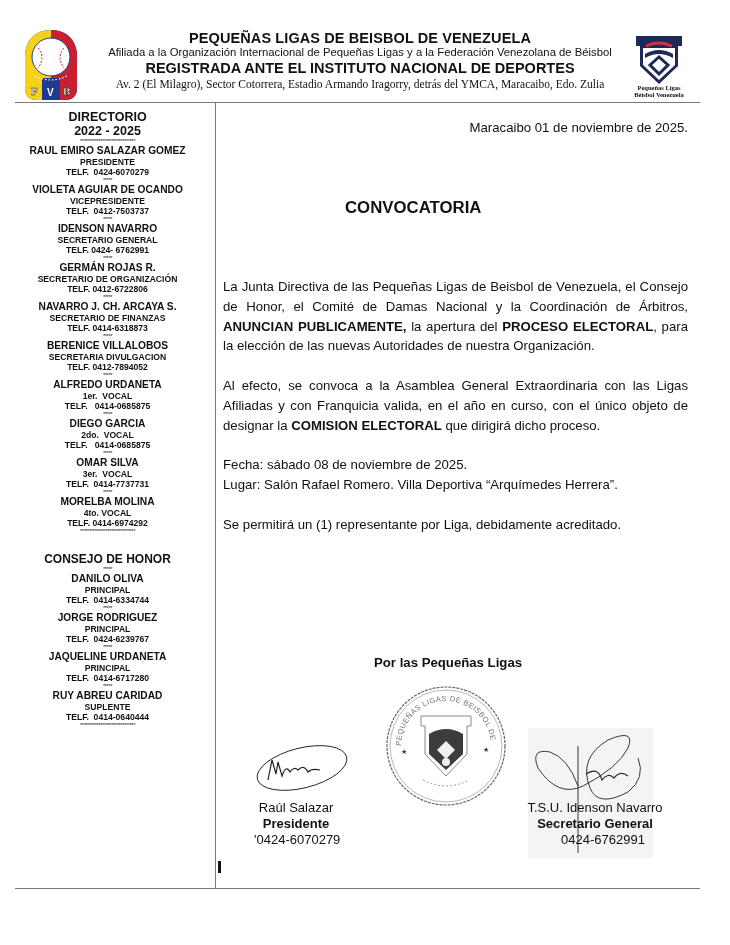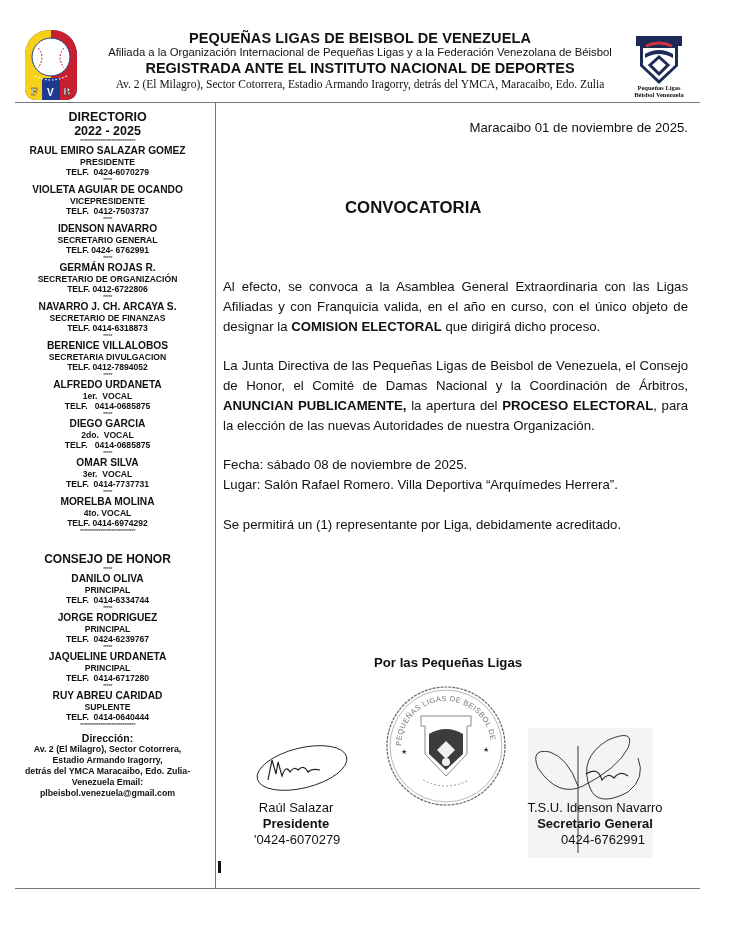--- a/index.html
+++ b/index.html
@@ -189,47 +189,39 @@
         <div class="stars">*****</div>
       </div>
       <div class="member">
         <div class="m-name" style="white-space: pre;">RUY ABREU CARIDAD</div>
         <div class="m-role" style="white-space: pre;">SUPLENTE</div>
         <div class="m-tel" style="white-space: pre;">TELF.  0414-0640444</div>
       </div>
     </div>
   <div class="stars">******************************</div>
 
-  <div class="addr-block">
-    <div class="addr-label">Dirección:</div>
-    <div>Av. 2 (El Milagro), Sector Cotorrera,</div>
-    <div>Estadio Armando Iragorry,</div>
-    <div>detrás del YMCA Maracaibo, Edo. Zulia-</div>
-    <div>Venezuela Email:</div>
-    <div>plbeisbol.venezuela@gmail.com</div>
-  </div>
 </div>
 
 <div class="main">
   <div class="date">Maracaibo 01 de noviembre de 2025.</div>
   <div class="conv-title">CONVOCATORIA</div>
 
   <div class="body-text">
-    <div class="para">
-      <span>Al efecto, se convoca a la Asamblea General Extraordinaria con las</span>
-      <span>Ligas Afiliadas y con Franquicia valida, en el año en curso, con el único</span>
-      <span>objeto de designar la </span><span class="b">COMISION ELECTORAL</span><span> que dirigirá dicho</span>
-      <span>proceso.</span>
-    </div>
     <div class="para">
       <span>La Junta Directiva de las Pequeñas Ligas de Beisbol de Venezuela, el</span>
       <span>Consejo de Honor, el Comité de Damas Nacional y la Coordinación de</span>
       <span>Árbitros, </span><span class="b">ANUNCIAN PUBLICAMENTE,</span><span> la apertura del </span><span class="b">PROCESO</span>
       <span class="b">ELECTORAL</span><span>, para la elección de las nuevas Autoridades de nuestra</span>
       <span>Organización.</span>
+    </div>
+    <div class="para">
+      <span>Al efecto, se convoca a la Asamblea General Extraordinaria con las</span>
+      <span>Ligas Afiliadas y con Franquicia valida, en el año en curso, con el único</span>
+      <span>objeto de designar la </span><span class="b">COMISION ELECTORAL</span><span> que dirigirá dicho</span>
+      <span>proceso.</span>
     </div>
     <div class="para" style="text-align:left;">
       <span class="line">Fecha: sábado 08 de noviembre de 2025.</span>
       <span class="line">Lugar: Salón Rafael Romero. Villa Deportiva “Arquímedes Herrera”.</span>
     </div>
     <div class="para" style="text-align:left;">Se permitirá un (1) representante por Liga, debidamente acreditado.</div>
   </div>
 </div>
 
 <div class="sig-head">Por las Pequeñas Ligas</div>

